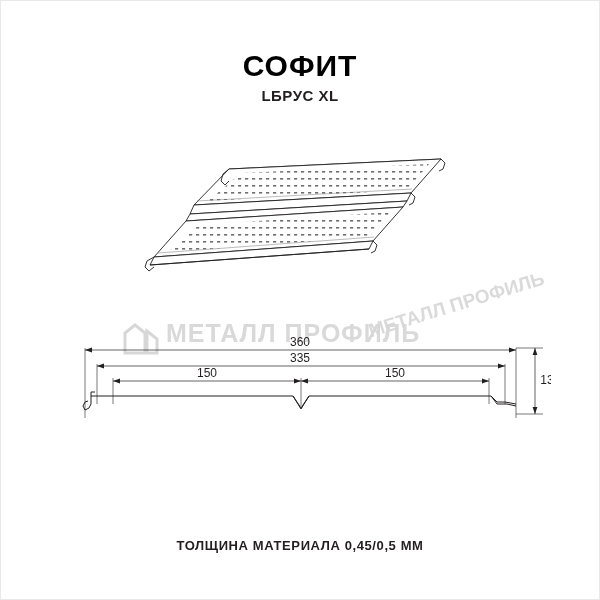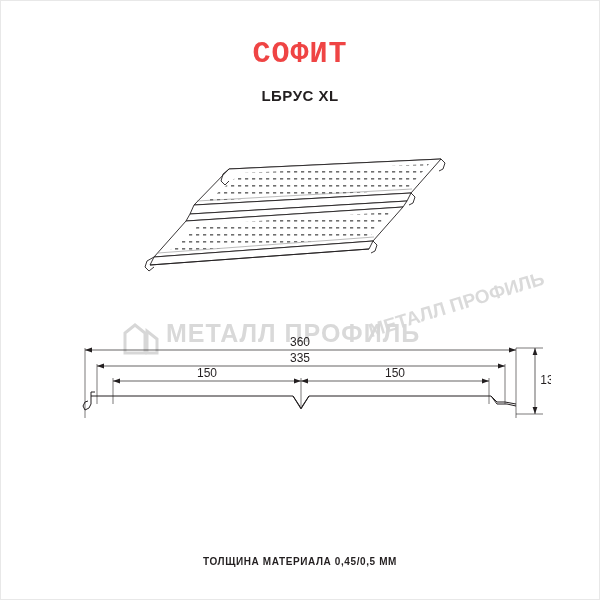--- a/index.html
+++ b/index.html
@@ -16,48 +16,47 @@
     overflow: hidden;
   }
   .page {
     position: absolute;
     inset: 0;
     border: 1px solid #e8e8e8;
     box-sizing: border-box;
   }
   .title {
     position: absolute;
-    top: 36px;
+    top: 48px;
     left: 0;
     width: 100%;
     text-align: center;
     font-size: 30px;
     font-weight: bold;
     letter-spacing: 1px;
-    color: #ef4444;
-    font-family: Liberation Mono, monospace;
+    color: #000000;
   }
   .subtitle {
     position: absolute;
     top: 86px;
     left: 0;
     width: 100%;
     text-align: center;
     font-size: 15px;
     font-weight: bold;
     letter-spacing: 0.5px;
     color: #231f20;
   }
   .footer-note {
     position: absolute;
-    top: 555px;
+    top: 537px;
     left: 0;
     width: 100%;
     text-align: center;
-    font-size: 10px;
+    font-size: 13px;
     font-weight: bold;
     letter-spacing: 0.6px;
     color: #231f20;
   }
   .iso-wrap {
     position: absolute;
     left: 110px;
     top: 140px;
     width: 400px;
     height: 140px;

